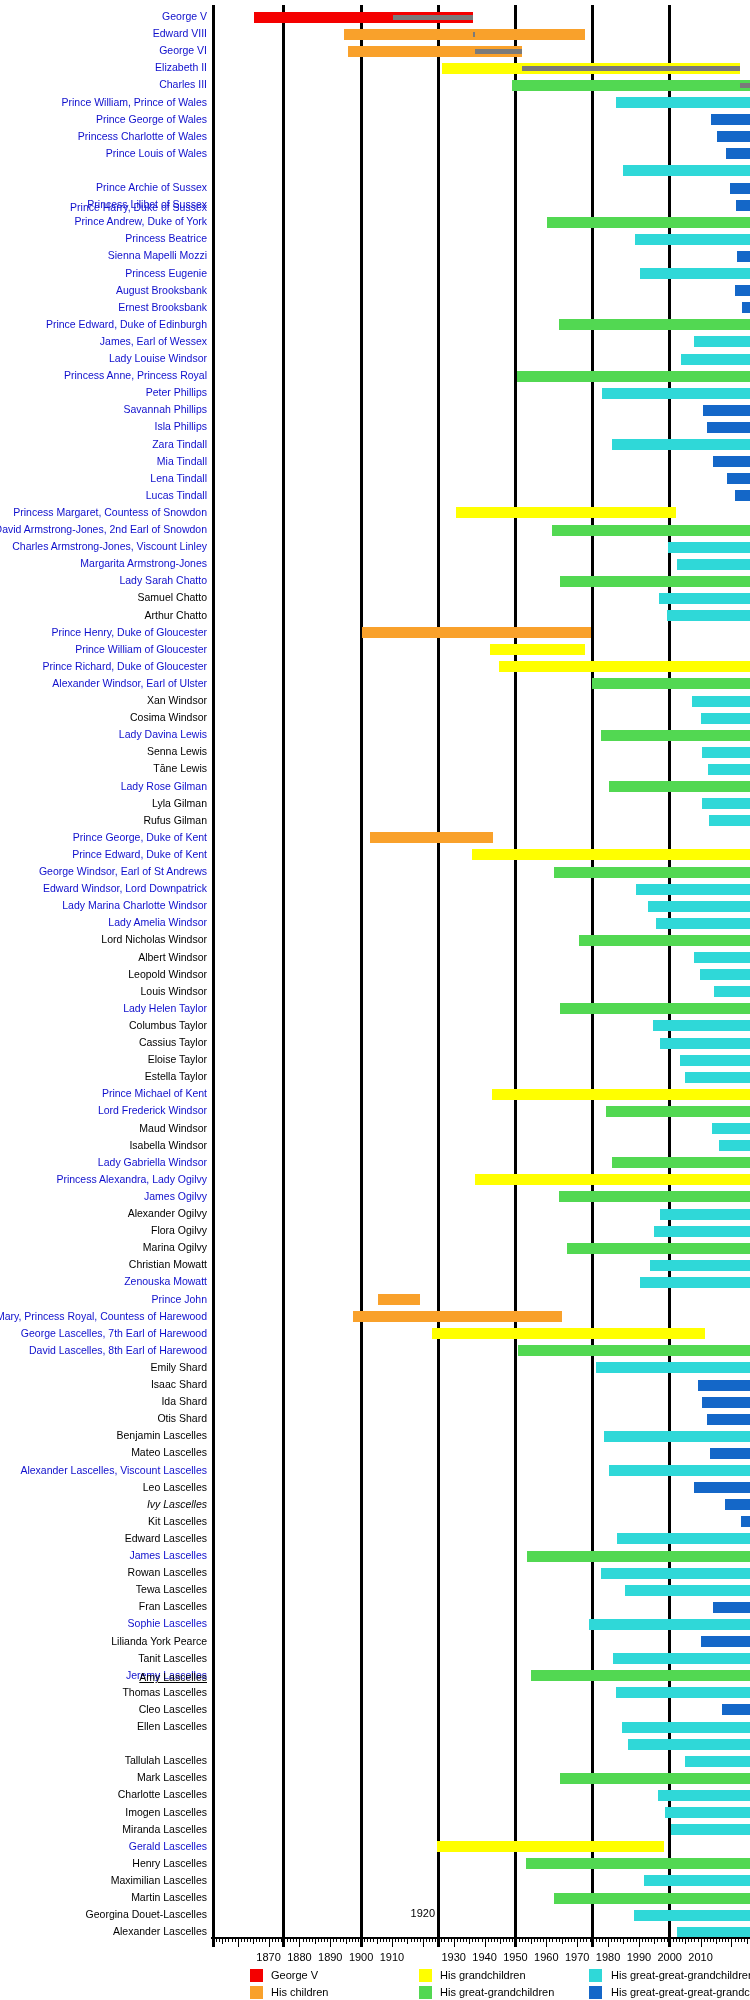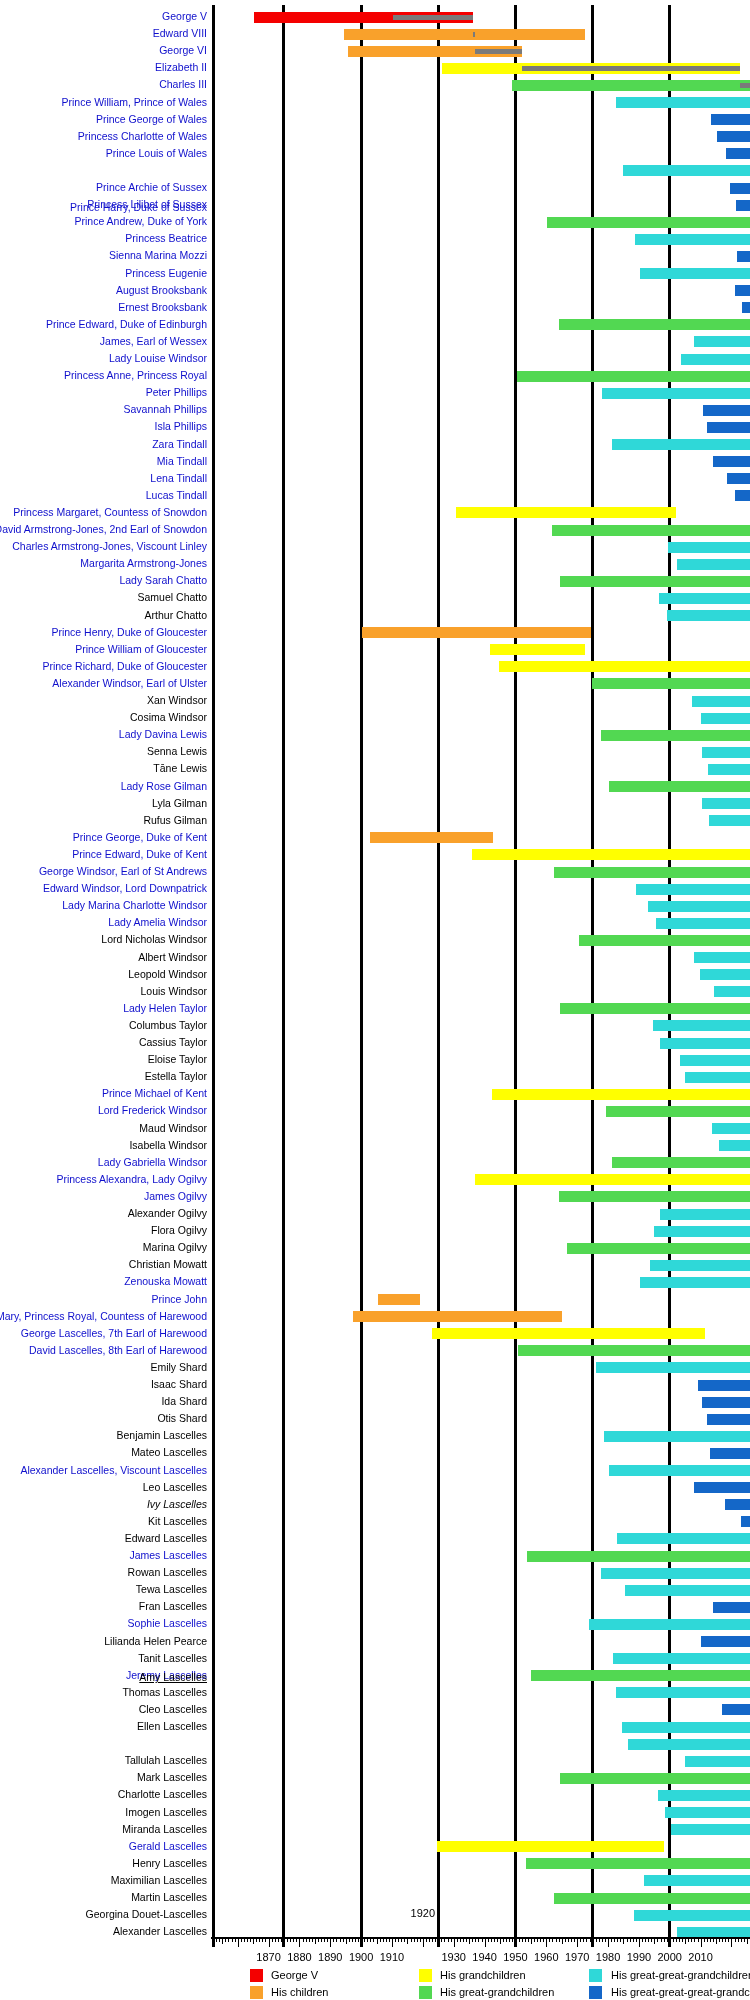--- a/index.html
+++ b/index.html
@@ -56,21 +56,21 @@
       <div class="rowlabel" style="right: 543px; top: 163.9px; color: rgb(15, 15, 204); margin-top: 37px;">Prince Harry, Duke of Sussex</div>
       <div class="bar" style="left: 622.54px; top: 165.4px; width: 127.46px; background: rgb(47, 216, 216);"></div>
       <div class="rowlabel" style="right: 543px; top: 181px; color: rgb(15, 15, 204);">Prince Archie of Sussex</div>
       <div class="bar" style="left: 729.631px; top: 182.5px; width: 20.369px; background: rgb(20, 103, 200);"></div>
       <div class="rowlabel" style="right: 543px; top: 198.1px; color: rgb(15, 15, 204);">Princess Lilibet of Sussex</div>
       <div class="bar" style="left: 735.803px; top: 199.6px; width: 14.1966px; background: rgb(20, 103, 200);"></div>
       <div class="rowlabel" style="right: 543px; top: 215.2px; color: rgb(15, 15, 204);">Prince Andrew, Duke of York</div>
       <div class="bar" style="left: 546.619px; top: 216.7px; width: 203.381px; background: rgb(82, 216, 82);"></div>
       <div class="rowlabel" style="right: 543px; top: 232.3px; color: rgb(15, 15, 204);">Princess Beatrice</div>
       <div class="bar" style="left: 634.576px; top: 233.8px; width: 115.424px; background: rgb(47, 216, 216);"></div>
-      <div class="rowlabel" style="right: 543px; top: 249.4px; color: rgb(15, 15, 204);">Sienna Marina Mozzi</div>
+      <div class="rowlabel" style="right: 543px; top: 249.4px; color: rgb(15, 15, 204);">Sienna Mapelli Mozzi</div>
       <div class="bar" style="left: 736.729px; top: 250.9px; width: 13.2707px; background: rgb(20, 103, 200);"></div>
       <div class="rowlabel" style="right: 543px; top: 266.5px; color: rgb(15, 15, 204);">Princess Eugenie</div>
       <div class="bar" style="left: 639.514px; top: 268px; width: 110.486px; background: rgb(47, 216, 216);"></div>
       <div class="rowlabel" style="right: 543px; top: 283.6px; color: rgb(15, 15, 204);">August Brooksbank</div>
       <div class="bar" style="left: 734.878px; top: 285.1px; width: 15.1224px; background: rgb(20, 103, 200);"></div>
       <div class="rowlabel" style="right: 543px; top: 300.7px; color: rgb(15, 15, 204);">Ernest Brooksbank</div>
       <div class="bar" style="left: 741.976px; top: 302.2px; width: 8.02414px; background: rgb(20, 103, 200);"></div>
       <div class="rowlabel" style="right: 543px; top: 317.8px; color: rgb(15, 15, 204); text-align: center;">Prince Edward, Duke of Edinburgh</div>
       <div class="bar" style="left: 559.272px; top: 319.3px; width: 190.728px; background: rgb(82, 216, 82);"></div>
       <div class="rowlabel" style="right: 543px; top: 334.9px; color: rgb(15, 15, 204);">James, Earl of Wessex</div>
@@ -218,21 +218,21 @@
       <div class="rowlabel" style="right: 543px; top: 1549px; color: rgb(15, 15, 204);">James Lascelles</div>
       <div class="bar" style="left: 527.176px; top: 1550.5px; width: 222.824px; background: rgb(82, 216, 82);"></div>
       <div class="rowlabel" style="right: 543px; top: 1566.1px; color: rgb(0, 0, 0);">Rowan Lascelles</div>
       <div class="bar" style="left: 601.245px; top: 1567.6px; width: 148.755px; background: rgb(47, 216, 216);"></div>
       <div class="rowlabel" style="right: 543px; top: 1583.2px; color: rgb(0, 0, 0);">Tewa Lascelles</div>
       <div class="bar" style="left: 625.009px; top: 1584.7px; width: 124.991px; background: rgb(47, 216, 216);"></div>
       <div class="rowlabel" style="right: 543px; top: 1600.3px; color: rgb(0, 0, 0);">Fran Lascelles</div>
       <div class="bar" style="left: 712.966px; top: 1601.8px; width: 37.0345px; background: rgb(20, 103, 200);"></div>
       <div class="rowlabel" style="right: 543px; top: 1617.4px; color: rgb(15, 15, 204);">Sophie Lascelles</div>
       <div class="bar" style="left: 588.9px; top: 1618.9px; width: 161.1px; background: rgb(47, 216, 216);"></div>
-      <div class="rowlabel" style="right: 543px; top: 1634.5px; color: rgb(0, 0, 0);">Lilianda Helen Pearce</div>
+      <div class="rowlabel" style="right: 543px; top: 1634.5px; color: rgb(0, 0, 0);">Lilianda York Pearce</div>
       <div class="bar" style="left: 700.621px; top: 1636px; width: 49.3793px; background: rgb(20, 103, 200);"></div>
       <div class="rowlabel" style="right: 543px; top: 1651.6px; color: rgb(0, 0, 0);">Tanit Lascelles</div>
       <div class="bar" style="left: 612.664px; top: 1653.1px; width: 137.336px; background: rgb(47, 216, 216);"></div>
       <div class="rowlabel" style="right: 543px; top: 1668.7px; color: rgb(15, 15, 204);">Jeremy Lascelles</div>
       <div class="bar" style="left: 531.497px; top: 1670.2px; width: 218.503px; background: rgb(82, 216, 82);"></div>
       <div class="rowlabel" style="right: 543px; top: 1685.8px; color: rgb(0, 0, 0);">Thomas Lascelles</div>
       <div class="bar" style="left: 615.75px; top: 1687.3px; width: 134.25px; background: rgb(47, 216, 216);"></div>
       <div class="rowlabel" style="right: 543px; top: 1702.9px; color: rgb(0, 0, 0);">Cleo Lascelles</div>
       <div class="bar" style="left: 722.224px; top: 1704.4px; width: 27.7759px; background: rgb(20, 103, 200);"></div>
       <div class="rowlabel" style="right: 543px; top: 1720px; color: rgb(0, 0, 0);">Ellen Lascelles</div>

